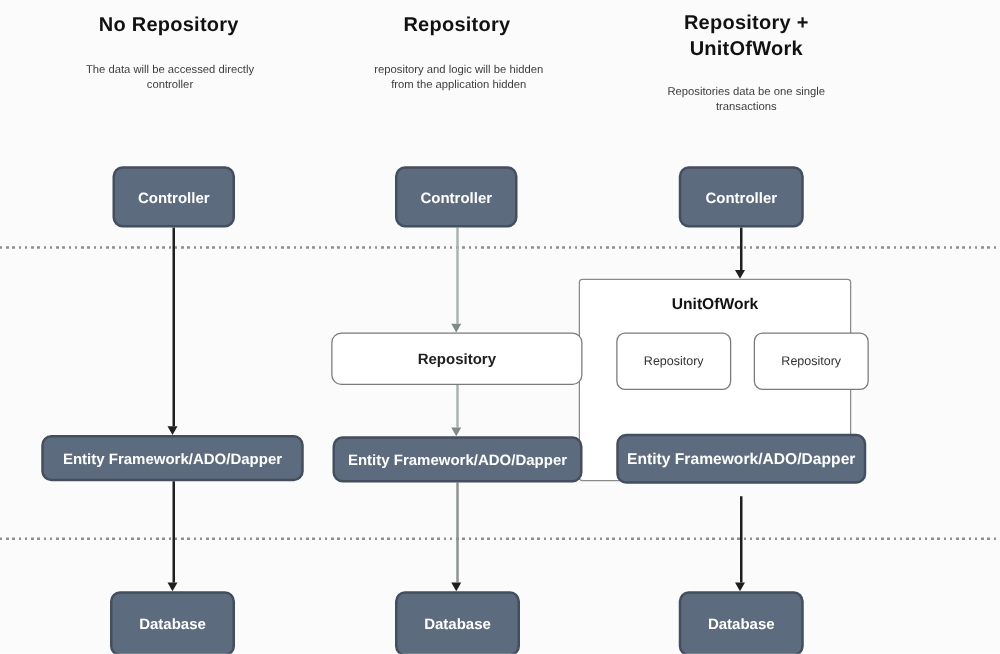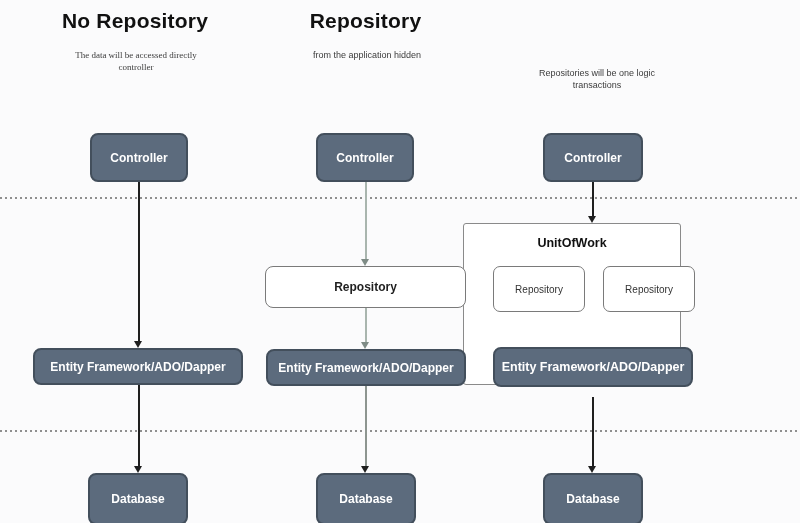--- a/index.html
+++ b/index.html
@@ -10,21 +10,21 @@
   .stage {
     position: relative;
     width: 800px;
     height: 523px;
     overflow: hidden;
     background: var(--background, #fbfbfc);
   }
   .col-title {
     position: absolute;
     text-align: center;
-    font-size: 21px;
+    font-size: 16px;
     font-weight: bold;
     color: var(--heading-text, #111);
     line-height: 21px;
     letter-spacing: 0.2px;
   }
   .col-subtitle {
     position: absolute;
     text-align: center;
     font-size: 9px;
     color: var(--subtitle-text, #3c3c3c);
@@ -104,30 +104,32 @@
   .ahead.dark { border-top-color: var(--arrow-dark, #1f1f1f); }
   .ahead.light { border-top-color: var(--arrow-light-head, #7f8c86); }
 </style>
 </head>
 <body>
 
 <div class="stage">
 
   <div class="col-title" style="left:25px; top:10px; width:220px;">No Repository</div>
   <div class="col-title" style="left:273px; top:10px; width:185px;">Repository</div>
+  <div class="col-title" style="left:517px; top:8px; width:160px;">Repository + UnitOfWork</div>
 
-  <div class="col-subtitle" style="left:50px; top:50px; width:172px;font-family:Liberation Serif, serif;">
+  <div class="col-subtitle" style="left:50px; top:50px; width:172px;">
     <span>The data will be accessed directly</span>
     <span>controller</span>
   </div>
   <div class="col-subtitle" style="left:272px; top:50px; width:190px;">
+    <span>repository and logic will be hidden</span>
     <span>from the application hidden</span>
   </div>
   <div class="col-subtitle" style="left:507px; top:68px; width:180px;">
-    <span>Repositories will be one logic</span>
+    <span>Repositories data be one single</span>
     <span>transactions</span>
   </div>
 
   <div class="dotline" style="top:197px;"></div>
   <div class="dotline" style="top:430px;"></div>
 
   <div class="node" style="left:90px; top:133px; width:98px; height:49px;">Controller</div>
   <div class="vline dark" style="left:138px; top:182px; height:159px;"></div>
   <div class="ahead dark" style="left:134px; top:341px;"></div>
   <div class="node" style="left:33px; top:348px; width:210px; height:37px;">Entity Framework/ADO/Dapper</div>

